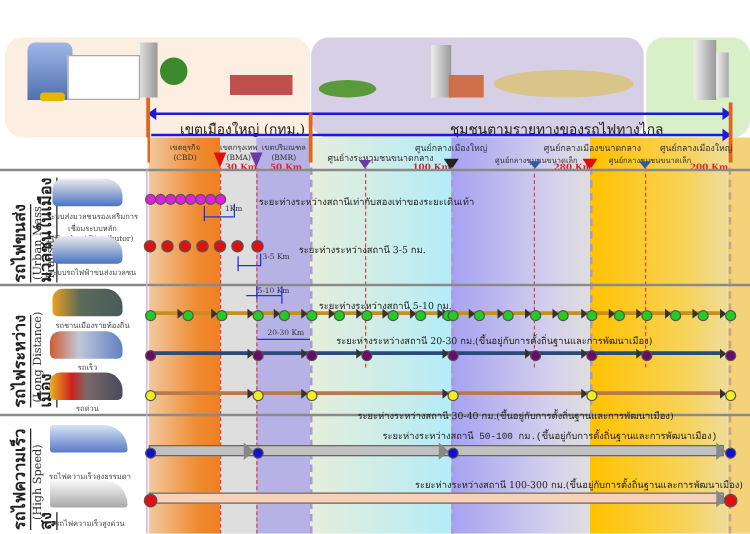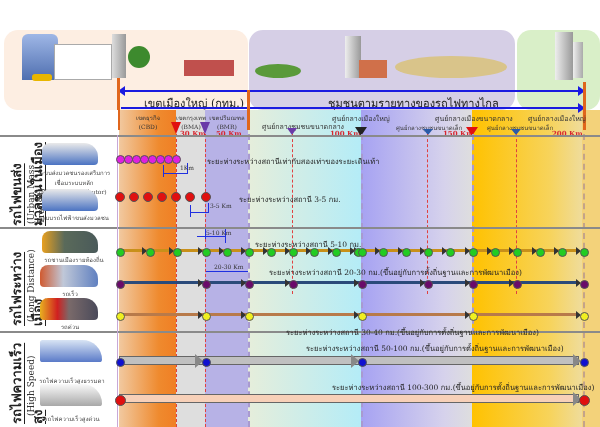--- a/index.html
+++ b/index.html
@@ -72,21 +72,21 @@
 <div class="band" id="b-bmr"></div>
 <div class="band" id="b-sub"></div>
 <div class="band" id="b-100"></div>
 <div class="band" id="b-150"></div>
 <div class="band" id="b-200"></div>
 
 <div class="arrow-line" style="left:121px;top:90px;width:463px;"></div>
 <div class="abs" style="left:118px;top:86px;width:0;height:0;border-top:5px solid transparent;border-bottom:5px solid transparent;border-right:7px solid #1a1ae0;"></div>
 <div class="abs" style="left:578px;top:86px;width:0;height:0;border-top:5px solid transparent;border-bottom:5px solid transparent;border-left:7px solid #1a1ae0;"></div>
 <div class="hdr-label" style="left:144px;top:94px;">เขตเมืองใหญ่ (กทม.)</div>
-<div class="hdr-label" style="left:328px;top:94px;text-align:center;">ชุมชนตามรายทางของรถไฟทางไกล</div>
+<div class="hdr-label" style="left:360px;top:94px;text-align:center;">ชุมชนตามรายทางของรถไฟทางไกล</div>
 <div class="arrow-line" style="left:121px;top:107px;width:463px;"></div>
 <div class="abs" style="left:578px;top:103px;width:0;height:0;border-top:5px solid transparent;border-bottom:5px solid transparent;border-left:7px solid #1a1ae0;"></div>
 
 <div class="orange-pole" style="left:117px;top:78px;height:52px;"></div>
 <div class="orange-pole" style="left:247px;top:90px;height:40px;"></div>
 <div class="orange-pole" style="left:583px;top:82px;height:48px;"></div>
 
 <div class="zone-lbl" style="left:128px;top:113px;width:40px;">
   <div>เขตธุรกิจ</div>
   <div>(CBD)</div>
@@ -95,26 +95,26 @@
   <div>เขตกรุงเทพ</div>
   <div>(BMA)</div>
 </div>
 <div class="km" style="left:180px;top:129px;">30 Km</div>
 <div class="zone-lbl" style="left:208px;top:113px;width:38px;">
   <div>เขตปริมณฑล</div>
   <div>(BMR)</div>
 </div>
 <div class="km" style="left:216px;top:129px;">50 Km</div>
 
-<div class="center-lbl" style="left:262px;top:121px;">ศูนย์กลางชุมชนขนาดกลาง</div>
+<div class="center-lbl" style="left:262px;top:121px;">ศูนย์างระหวุมชนขนาดกลาง</div>
 <div class="center-lbl" style="left:332px;top:113px;">ศูนย์กลางเมืองใหญ่</div>
 <div class="km" style="left:330px;top:129px;">100 Km</div>
 <div class="center-lbl" style="left:396px;top:123px;font-size:6px;">ศูนย์กลางชุมชนขนาดเล็ก</div>
 <div class="center-lbl" style="left:435px;top:113px;">ศูนย์กลางเมืองขนาดกลาง</div>
-<div class="km" style="left:443px;top:129px;">150 Km</div>
+<div class="km" style="left:443px;top:129px;">280 Km</div>
 <div class="center-lbl" style="left:487px;top:123px;font-size:6px;">ศูนย์กลางชุมชนขนาดเล็ก</div>
 <div class="center-lbl" style="left:528px;top:113px;">ศูนย์กลางเมืองใหญ่</div>
 <div class="km" style="left:552px;top:129px;">200 Km</div>
 
 <div class="marker" style="left:171px;top:122px;border-top:12px solid #e01010;"></div>
 <div class="marker" style="left:200px;top:122px;border-top:12px solid #6a3aa8;"></div>
 <div class="marker" style="left:287px;top:128px;border-top:7px solid #6a3aa8;"></div>
 <div class="marker" style="left:355px;top:127px;border-top:9px solid #222;border-left-width:6px;border-right-width:6px;"></div>
 <div class="marker" style="left:423px;top:129px;border-top:6px solid #2a5aa8;"></div>
 <div class="marker" style="left:466px;top:127px;border-top:9px solid #e01010;border-left-width:6px;border-right-width:6px;"></div>
@@ -264,21 +264,21 @@
     <div class="abs" style="left: 573px; top: 392px; width: 0px; height: 0px; border-top: 7px solid transparent; border-bottom: 7px solid transparent; border-left: 8px solid rgb(136, 136, 136);"></div>
     <div class="dot" style="left: 114.5px; top: 394.5px; width: 9px; height: 9px; background: rgb(224, 16, 16);"></div>
     <div class="dot" style="left: 578.5px; top: 394.5px; width: 9px; height: 9px; background: rgb(224, 16, 16);"></div>
   </div>
 
 <div class="row-text" style="left:207px;top:155px;">ระยะห่างระหว่างสถานีเท่ากับสองเท่าของระยะเดินเท้า</div>
 <div class="row-text" style="left:239px;top:193px;">ระยะห่างระหว่างสถานี 3-5 กม.</div>
 <div class="row-text" style="left:255px;top:238px;">ระยะห่างระหว่างสถานี 5-10 กม.</div>
 <div class="row-text" style="left:269px;top:266px;">ระยะห่างระหว่างสถานี 20-30 กม.(ขึ้นอยู่กับการตั้งถิ่นฐานและการพัฒนาเมือง)</div>
 <div class="row-text" style="left:286px;top:298px;margin-top:28px;">ระยะห่างระหว่างสถานี 30-40 กม.(ขึ้นอยู่กับการตั้งถิ่นฐานและการพัฒนาเมือง)</div>
-<div class="row-text" style="left:306px;top:342px;">ระยะห่างระหว่างสถานี 50-100 กม.(ขึ้นอยู่กับการตั้งถิ่นฐานและการพัฒนาเมือง)</div>
+<div class="row-text" style="left:306px;top:342px;font-family:Liberation Mono, monospace;">ระยะห่างระหว่างสถานี 50-100 กม.(ขึ้นอยู่กับการตั้งถิ่นฐานและการพัฒนาเมือง)</div>
 <div class="row-text" style="left:332px;top:381px;">ระยะห่างระหว่างสถานี 100-300 กม.(ขึ้นอยู่กับการตั้งถิ่นฐานและการพัฒนาเมือง)</div>
 
 <div class="dimline" style="left:163px;top:173px;width:24px;"></div>
 <div class="dimtick" style="left:163px;top:165px;height:12px;"></div>
 <div class="dimtick" style="left:187px;top:163px;height:11px;"></div>
 <div class="dim" style="left:180px;top:164px;">1Km</div>
 
 <div class="dimline" style="left:190px;top:212px;width:18px;"></div>
 <div class="dimtick" style="left:190px;top:205px;height:12px;"></div>
 <div class="dimtick" style="left:208px;top:203px;height:10px;"></div>

